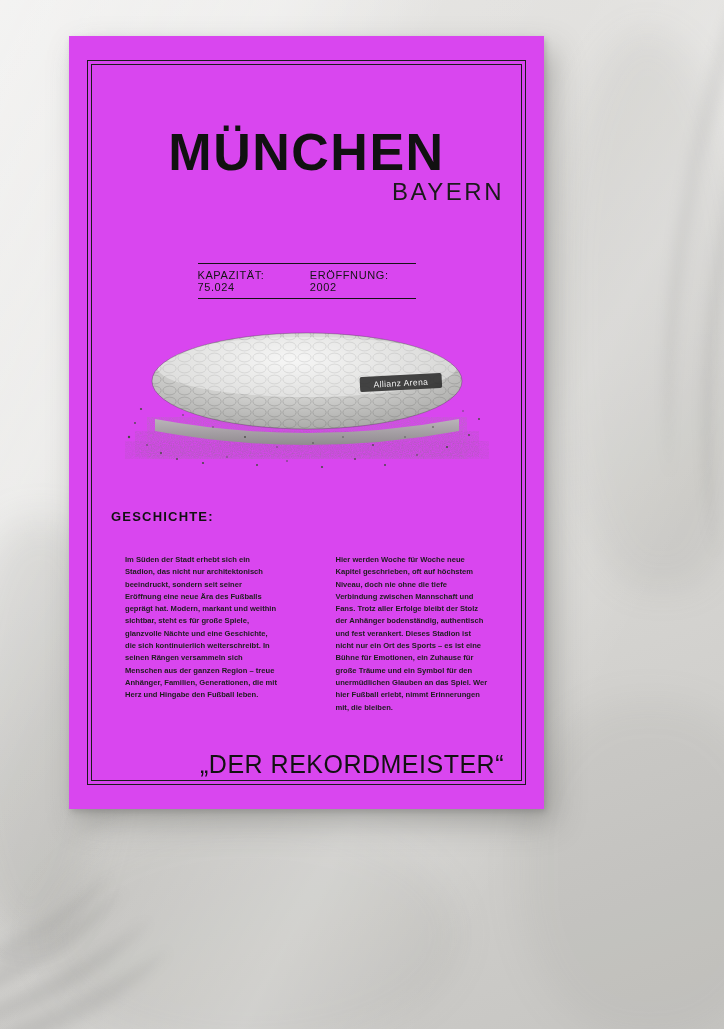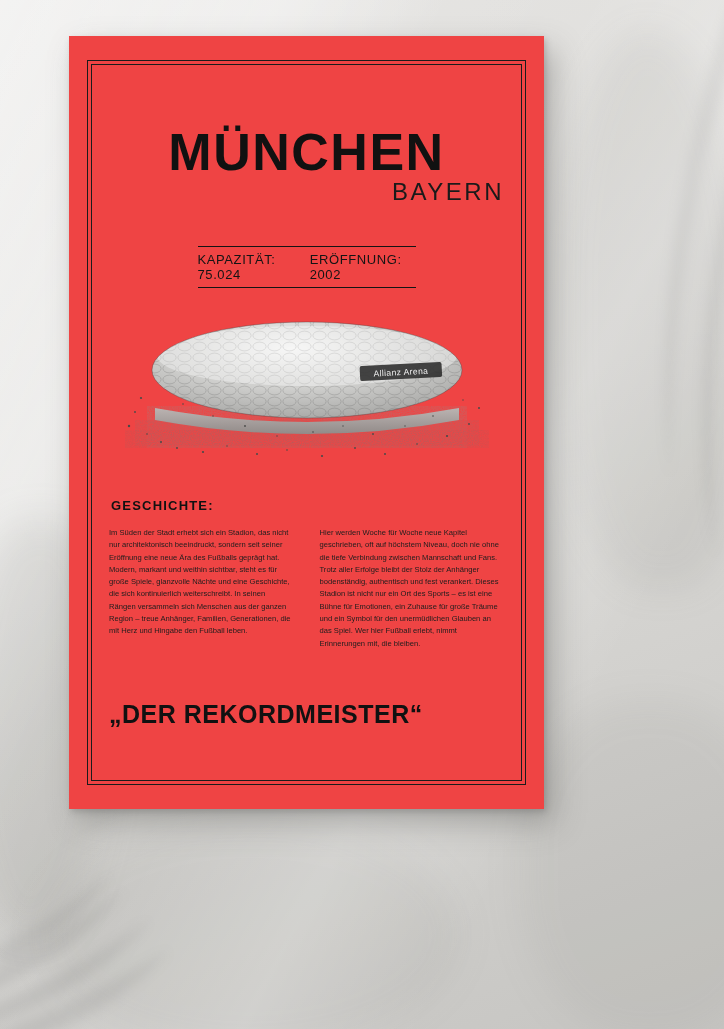--- a/index.html
+++ b/index.html
@@ -48,21 +48,21 @@
       rgba(255,255,255,0.0) 76%);
   }
 
   
   #poster {
     position: absolute;
     left: 69px;
     top: 36px;
     width: 475px;
     height: 773px;
-    background: #ef4444;
+    background: #d946ef;
     box-shadow:
       10px 14px 28px rgba(80,80,78,0.35),
       2px 3px 6px rgba(80,80,78,0.25);
   }
   #poster-inner-border {
     position: absolute;
     left: 18px;
     top: 24px;
     right: 18px;
     bottom: 24px;
@@ -96,29 +96,29 @@
   }
   #region-title {
     text-align: right;
     font-size: 24px;
     letter-spacing: 2.5px;
     color: #1a1a1a;
     font-weight: 400;
   }
 
   #facts {
-    margin: 40px auto 0 auto;
+    margin: 57px auto 0 auto;
     width: 218px;
     border-top: 1.2px solid #141414;
     border-bottom: 1.2px solid #141414;
     padding: 5px 0 5px 0;
     display: flex;
     justify-content: center;
     gap: 8px;
-    font-size: 13px;
+    font-size: 11px;
     letter-spacing: 0.6px;
     color: #141414;
   }
 
   
   #stadium-wrap {
     position: relative;
     height: 190px;
     margin-top: 20px;
   }
@@ -142,29 +142,29 @@
     gap: 26px;
     margin-top: 14px;
   }
   .col {
     flex: 1;
     font-size: 7.6px;
     line-height: 1.62;
     color: #1d1d1d;
     text-align: left;
   }
-  .col p { margin: 0; }
+  .col p { margin: 16px; font-weight: bold; }
 
   #slogan {
-    text-align: left;
+    text-align: right;
     font-size: 25px;
     letter-spacing: 0.5px;
     color: #111;
-    margin-top: 50px;
-    font-weight: 700;
+    margin-top: 20px;
+    font-weight: 400;
   }
 </style>
 </head>
 <body>
 
 <div id="wall">
 
   <div class="shadow-blob" style="left:-40px; top:520px; width:150px; height:420px; border-radius:50% 40% 60% 50%;"></div>
   <div class="shadow-blob" style="left:40px; top:820px; width:420px; height:230px; border-radius:50%; opacity:0.55;"></div>
   <div class="shadow-blob" style="left:560px; top:30px; width:190px; height:560px; border-radius:50% 60% 40% 50%; opacity:0.65;"></div>

